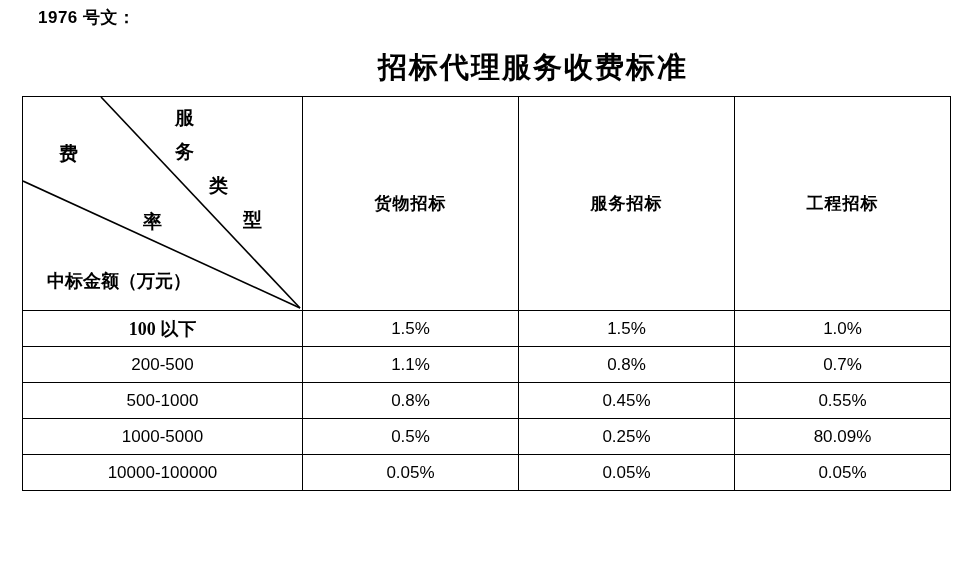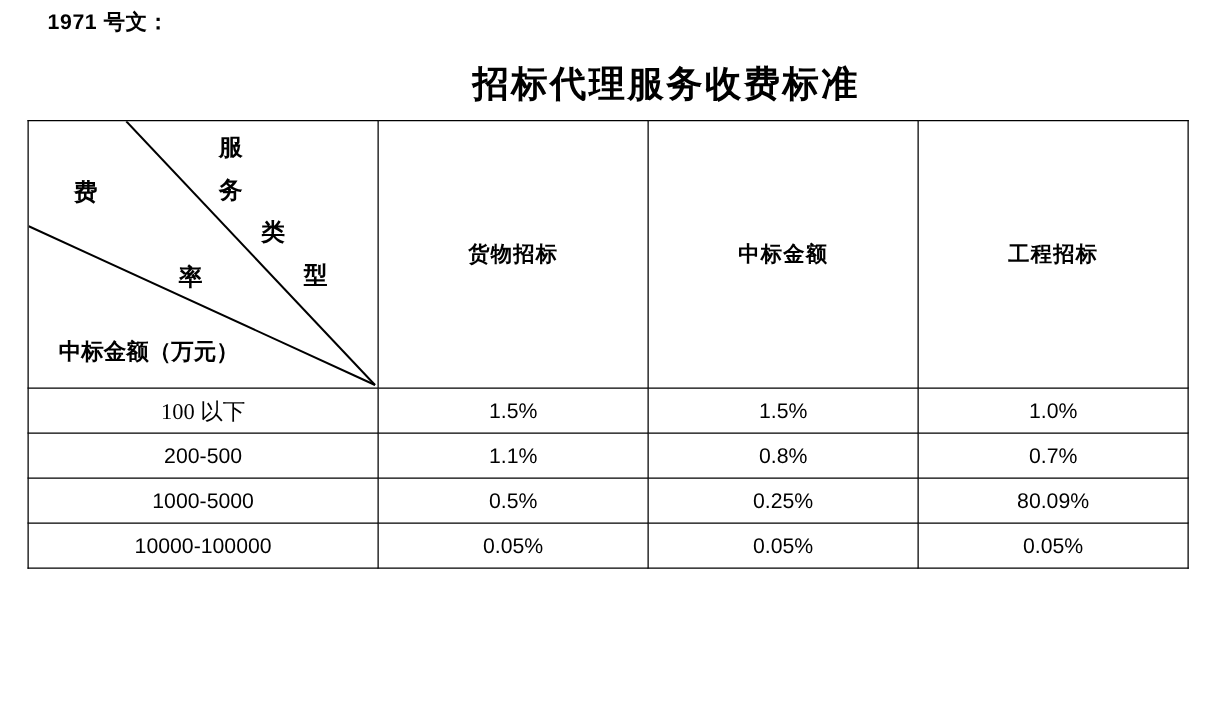--- a/index.html
+++ b/index.html
@@ -105,32 +105,32 @@
     letter-spacing: 1px;
   }
 
   td.row-label {
     font-family: "Liberation Sans", sans-serif;
     font-size: 17px;
     font-weight: normal;
   }
   td.row-label.cjk-bold {
     font-family: "Liberation Serif", serif;
-    font-weight: normal;
+    font-weight: bold;
     font-size: 18px;
   }
   td.val {
     font-family: "Liberation Sans", sans-serif;
     font-size: 17px;
   }
 </style>
 </head>
 <body>
 
-<div class="doc-note">1971 号文：</div>
+<div class="doc-note">1976 号文：</div>
 
 <div class="doc-title">招标代理服务收费标准</div>
 
 <div class="table-wrap">
   <table class="fee-table">
     <colgroup>
       <col class="c0">
         <col class="c1">
         <col class="c2">
         <col class="c3">
@@ -146,35 +146,41 @@
             <span class="lbl lbl-service">服</span>
             <span class="lbl lbl-wu">务</span>
             <span class="lbl lbl-lei">类</span>
             <span class="lbl lbl-xing">型</span>
             <span class="lbl lbl-fee">费</span>
             <span class="lbl lbl-rate">率</span>
             <span class="lbl lbl-amount">中标金额（万元）</span>
           </div>
         </td>
         <td class="hdr-type">货物招标</td>
-        <td class="hdr-type">中标金额</td>
+        <td class="hdr-type">服务招标</td>
         <td class="hdr-type">工程招标</td>
       </tr>
 
       <tr>
         <td class="row-label cjk-bold">100 以下</td>
         <td class="val">1.5%</td>
         <td class="val">1.5%</td>
         <td class="val">1.0%</td>
       </tr>
       <tr>
         <td class="row-label">200-500</td>
         <td class="val">1.1%</td>
         <td class="val">0.8%</td>
         <td class="val">0.7%</td>
+      </tr>
+      <tr>
+        <td class="row-label">500-1000</td>
+        <td class="val">0.8%</td>
+        <td class="val">0.45%</td>
+        <td class="val">0.55%</td>
       </tr>
       <tr>
         <td class="row-label">1000-5000</td>
         <td class="val">0.5%</td>
         <td class="val">0.25%</td>
         <td class="val">80.09%</td>
       </tr>
       <tr>
         <td class="row-label">10000-100000</td>
         <td class="val">0.05%</td>

